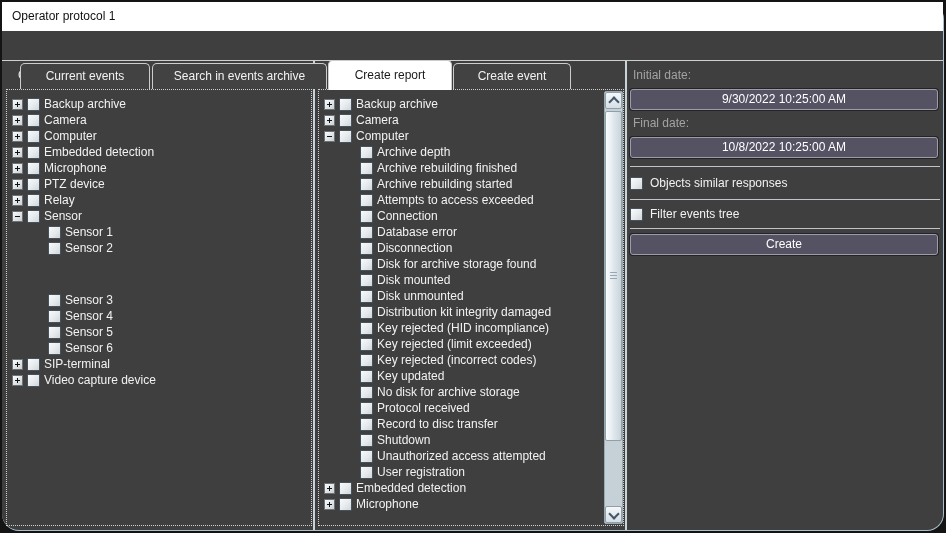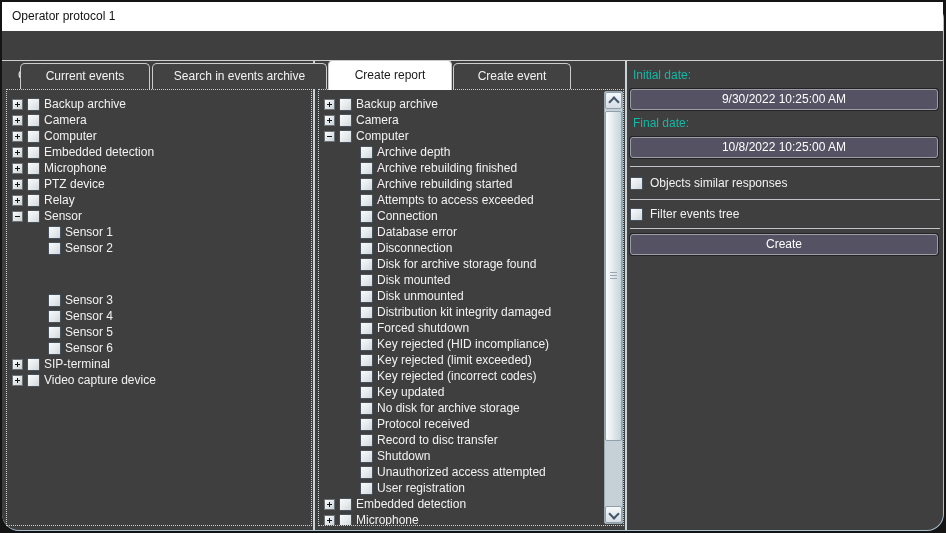--- a/index.html
+++ b/index.html
@@ -44,21 +44,21 @@
   #sb-down{bottom:0;}
   .chev{width:6px;height:6px;border-top:2px solid #44566a;border-right:2px solid #44566a;}
   .chev.up{transform:rotate(-45deg);margin-top:3px;}
   .chev.down{transform:rotate(135deg);margin-top:-2px;}
   #sb-thumb{position:absolute;left:0;top:19px;width:17px;height:330px;box-sizing:border-box;
     background:linear-gradient(90deg,#fbfdfe,#c8d4db);border:1px solid #8fa0ab;border-radius:2px;
     display:flex;align-items:center;justify-content:center;}
   #sb-grip{width:7px;height:8px;
     background:repeating-linear-gradient(180deg,#97a8b4 0 1px,rgba(0,0,0,0) 1px 3px);}
   
-  .rp-label{position:absolute;left:631px;color:#14b8a6;font-size:12px;}
+  .rp-label{position:absolute;left:631px;color:#a3a3a3;font-size:12px;}
   .field{position:absolute;left:628px;width:308px;height:21px;box-sizing:border-box;
     background:#555263;border:1px solid #9d9da5;border-radius:3px;box-shadow:0 0 0 1px #232328;
     color:#ffffff;font-size:12px;text-align:center;line-height:19px;cursor:default;}
   .divider{position:absolute;left:628px;width:310px;height:1px;background:#c0c4c8;}
   .opt-row{position:absolute;left:628px;display:flex;align-items:center;height:16px;}
   .opt-row .tree-label{margin-left:3px;}
 </style>
 </head>
 <body>
 
@@ -260,25 +260,20 @@
             <span class="tree-label">Disk unmounted</span>
           </div>
           <div class="tree-row" style="padding-left: 26px;">
             <div class="exp-slot"></div>
             <div class="cb"></div>
             <span class="tree-label">Distribution kit integrity damaged</span>
           </div>
           <div class="tree-row" style="padding-left: 26px;">
             <div class="exp-slot"></div>
             <div class="cb"></div>
-            <span class="tree-label">Forced shutdown</span>
-          </div>
-          <div class="tree-row" style="padding-left: 26px;">
-            <div class="exp-slot"></div>
-            <div class="cb"></div>
             <span class="tree-label">Key rejected (HID incompliance)</span>
           </div>
           <div class="tree-row" style="padding-left: 26px;">
             <div class="exp-slot"></div>
             <div class="cb"></div>
             <span class="tree-label">Key rejected (limit exceeded)</span>
           </div>
           <div class="tree-row" style="padding-left: 26px;">
             <div class="exp-slot"></div>
             <div class="cb"></div>

